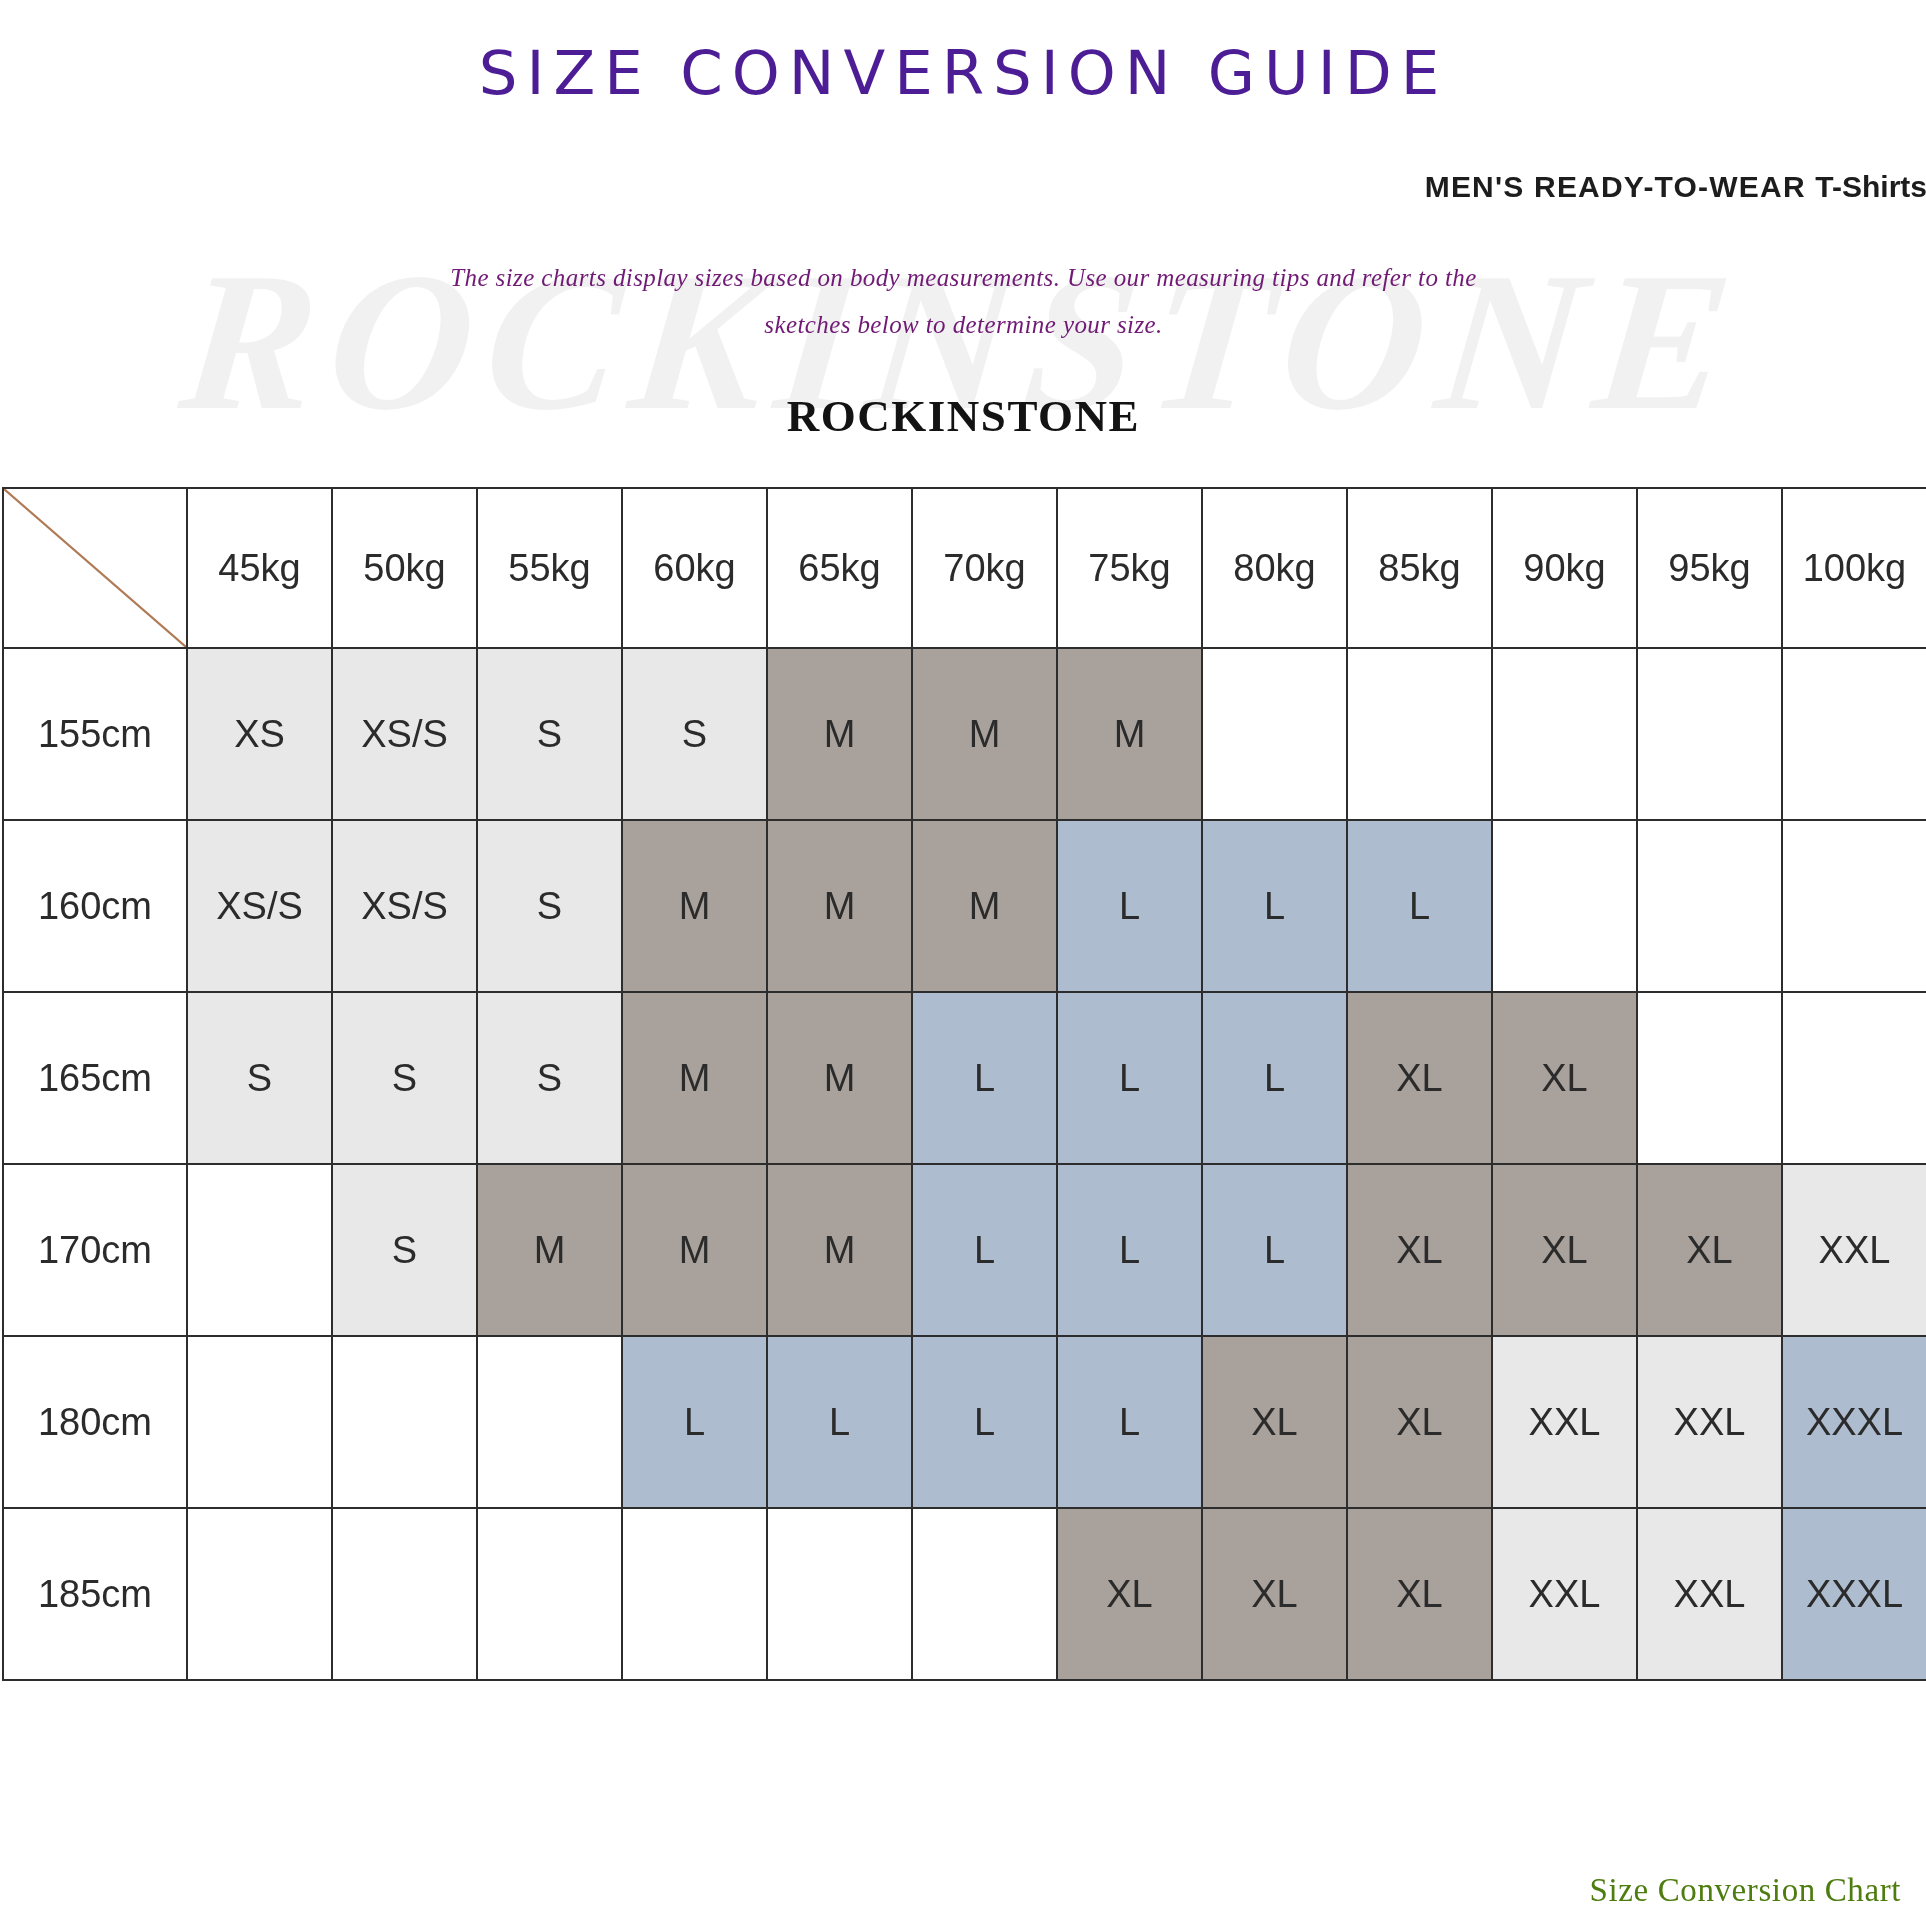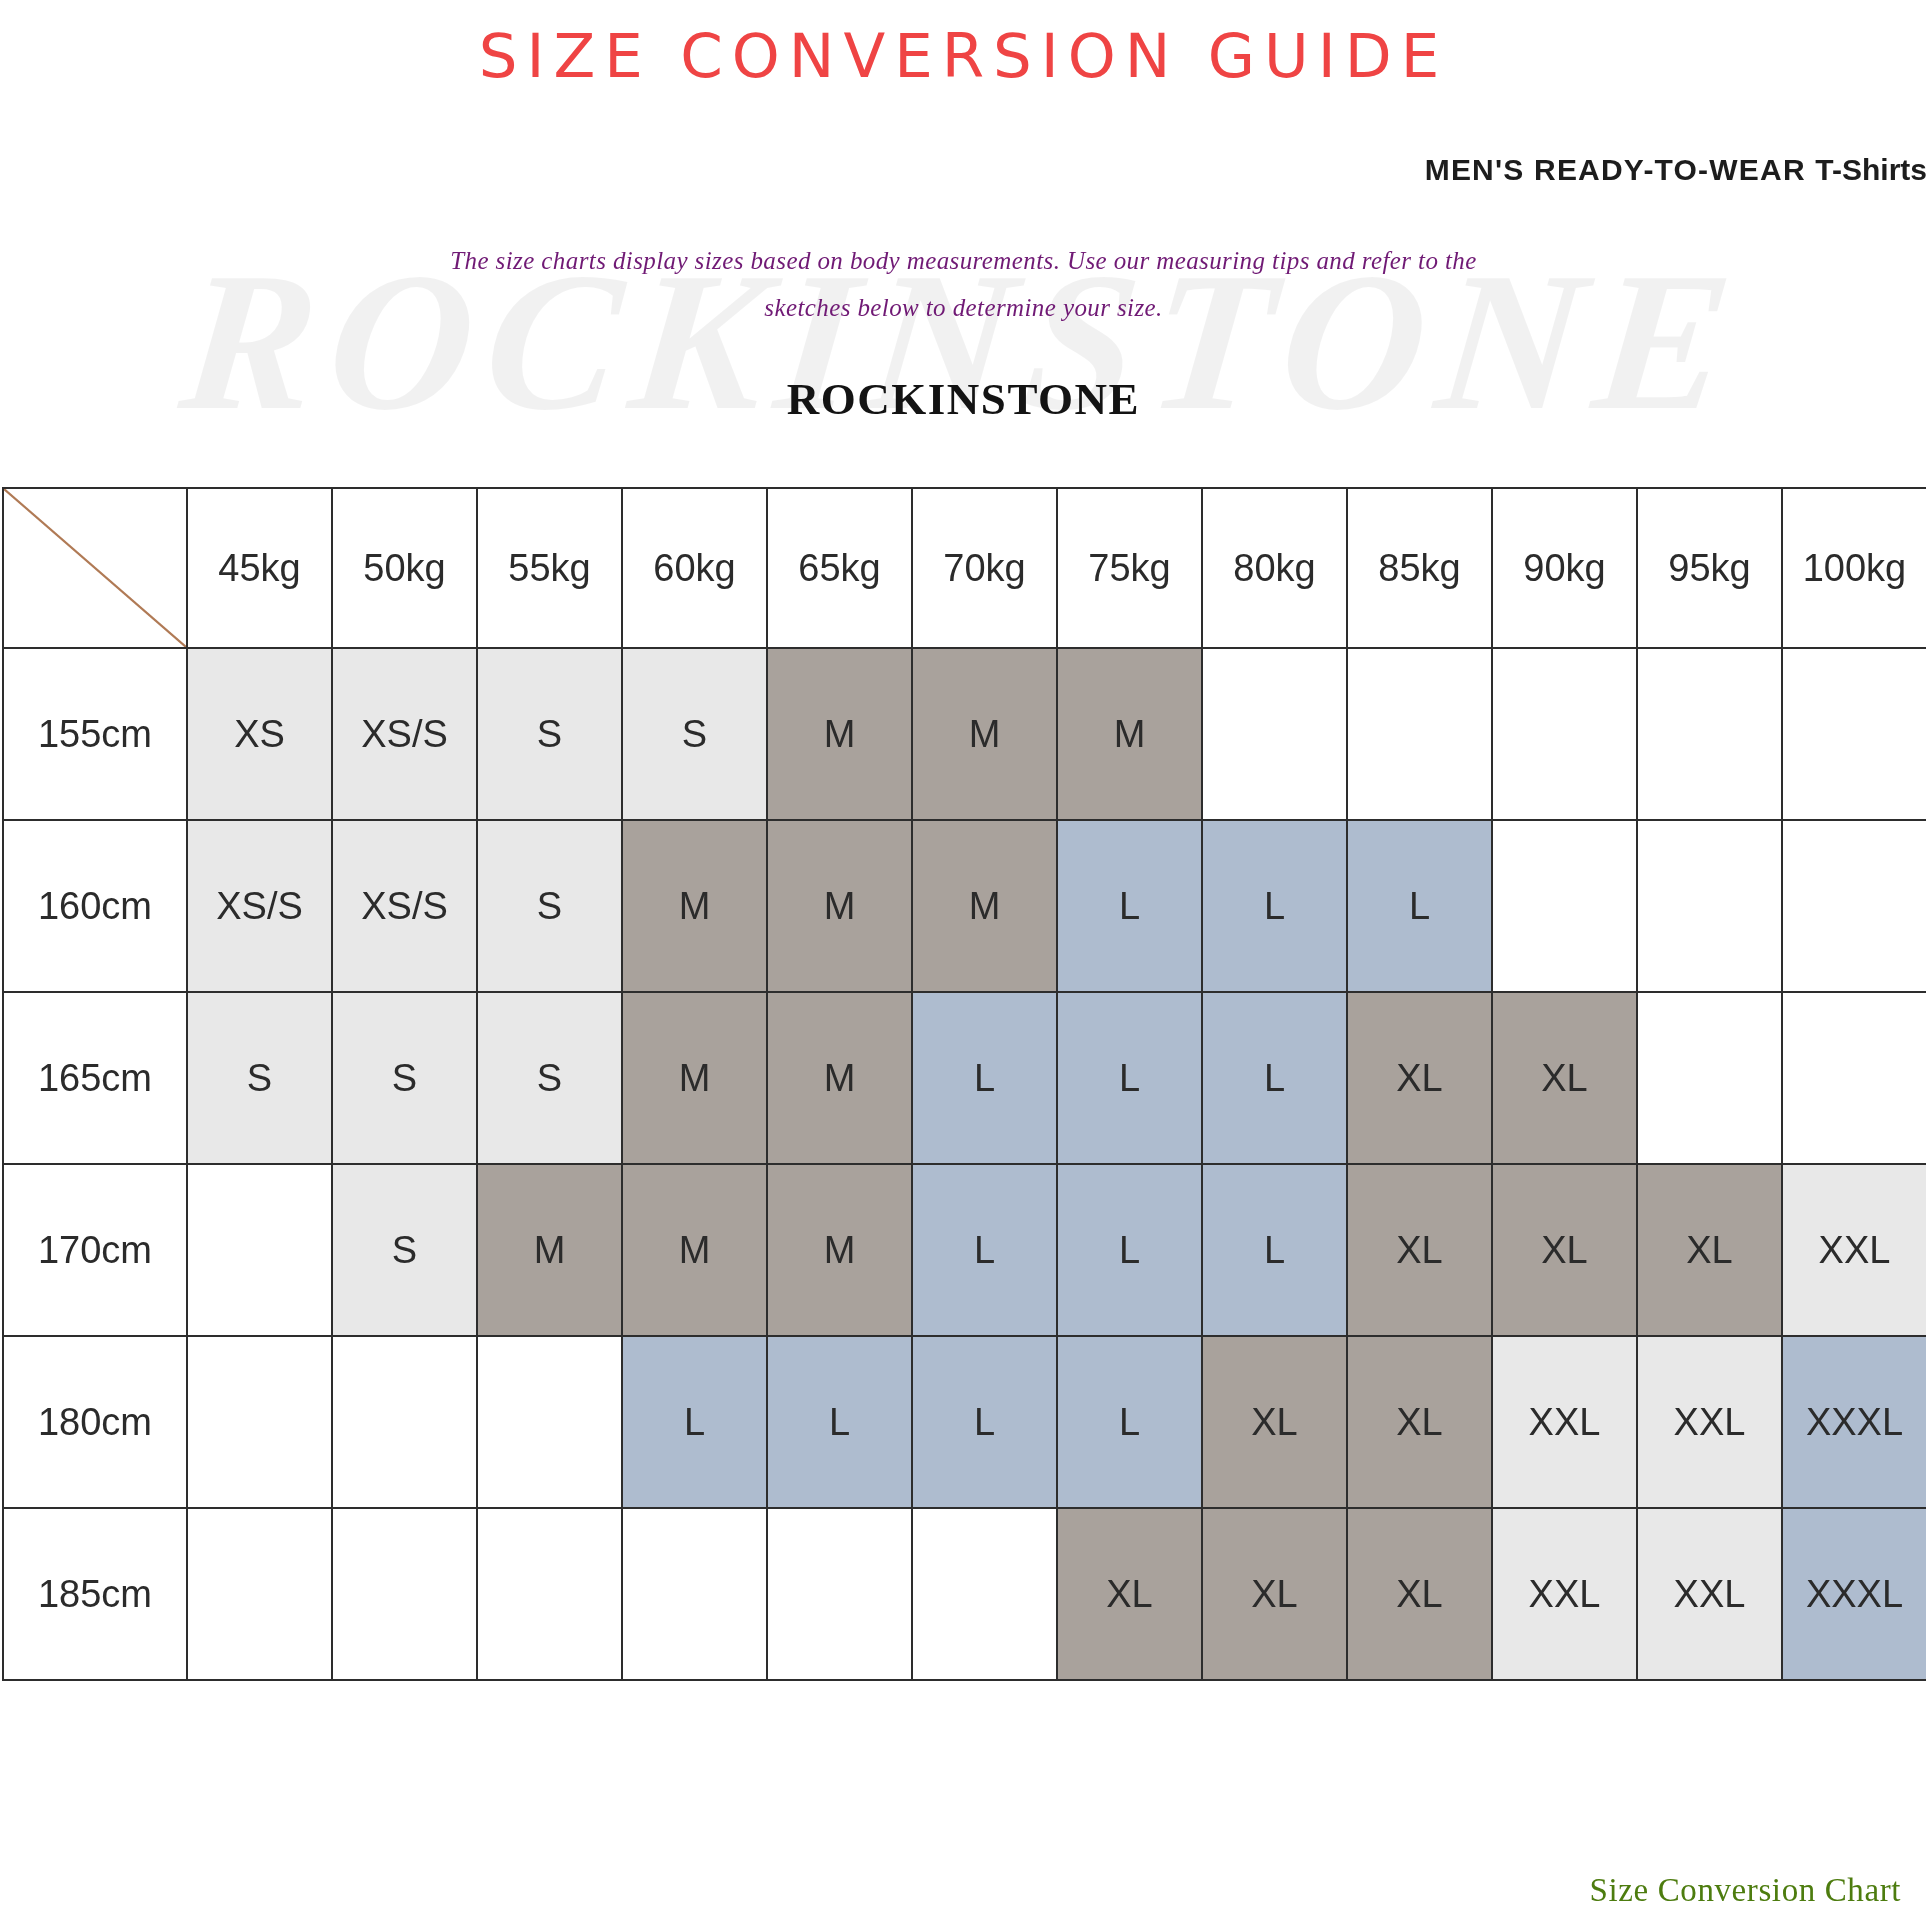--- a/index.html
+++ b/index.html
@@ -42,22 +42,22 @@
   .header {
     position: relative;
     padding-top: 18px;
     text-align: center;
   }
   .main-title {
     font-family: "DejaVu Sans", sans-serif;
     font-size: 61px;
     font-weight: 400;
     letter-spacing: 9px;
-    color: #ef4444;
-    margin: 0;
+    color: #4c1d95;
+    margin: 17px;
     line-height: 1.25;
   }
   .subtitle {
     margin-top: 59px;
     font-size: 30px;
     font-weight: 700;
     letter-spacing: 1.2px;
     color: #1d1d1d;
     text-align: right;
   }

